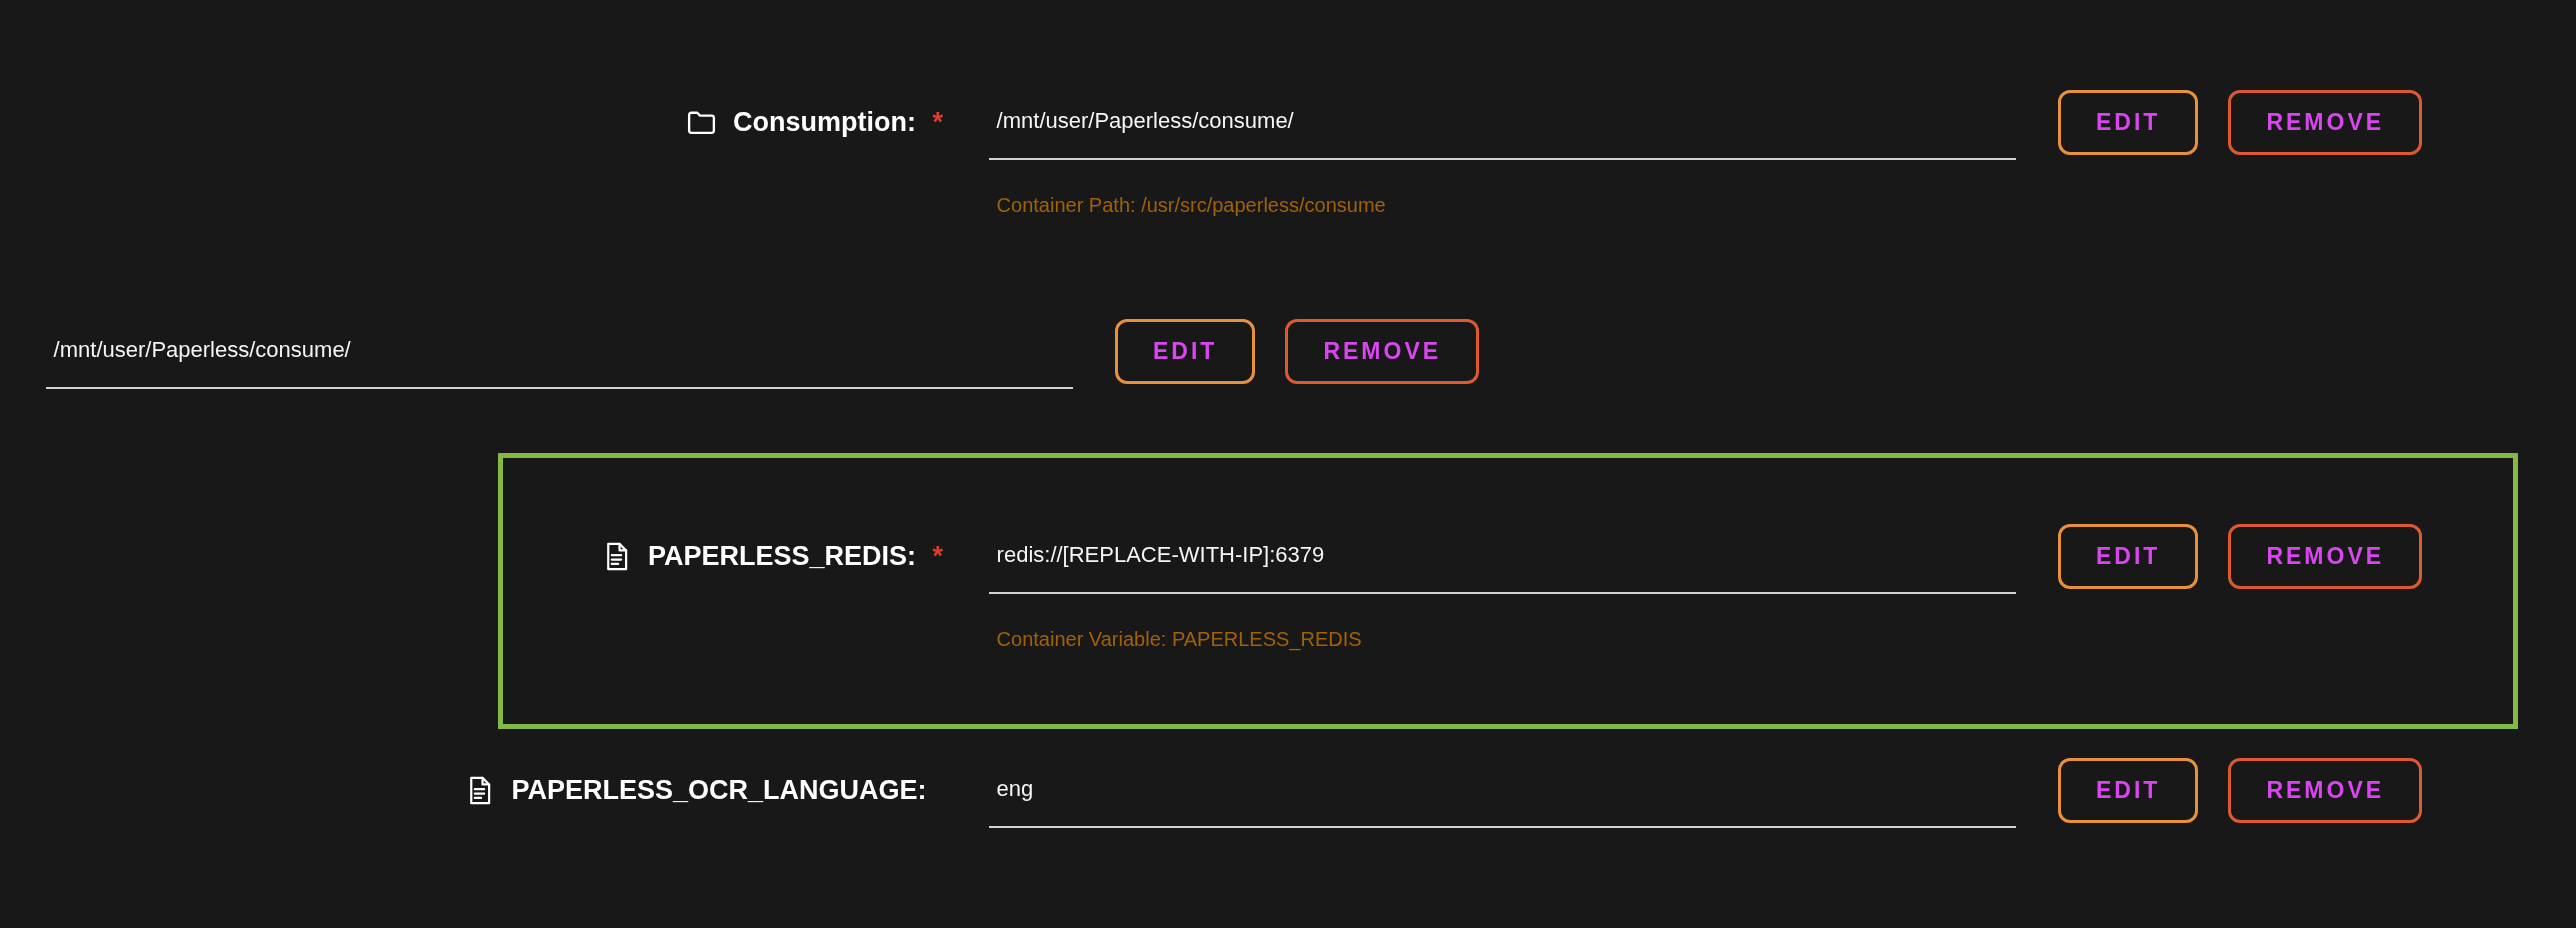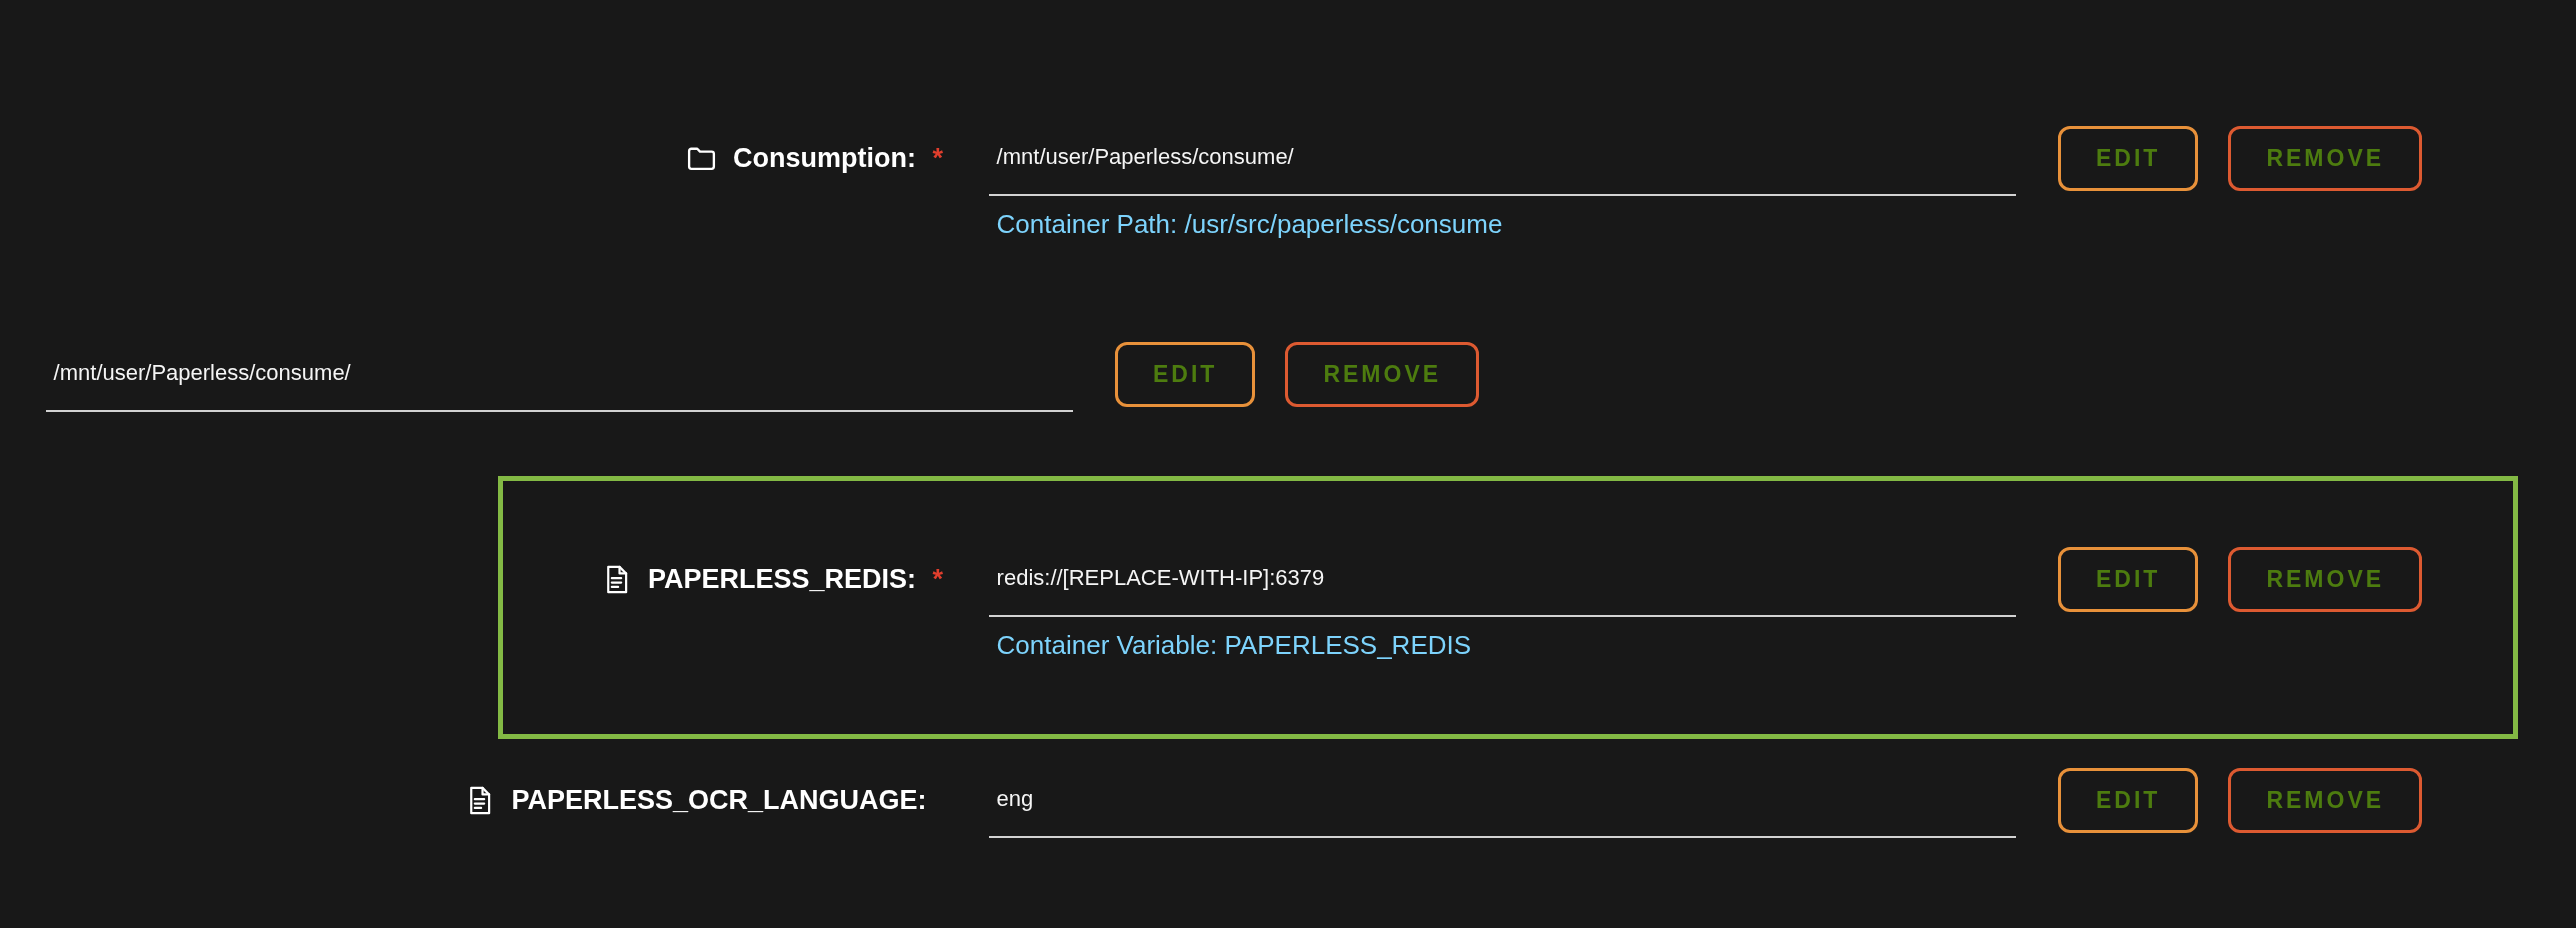--- a/index.html
+++ b/index.html
@@ -8,21 +8,21 @@
   }
   body {
     width: 2576px;
     height: 928px;
     background: #181818;
     font-family: "Liberation Sans", sans-serif;
     overflow: hidden;
     position: relative;
   }
   .page {
-    padding-top: 120px;
+    padding-top: 84px;
     width: 100%;
     box-sizing: border-box;
   }
   .config-row {
     display: flex;
     align-items: flex-start;
   }
   .row-1 { margin-bottom: 96px; }
   .row-2 { margin-bottom: 129px; }
   .highlight-wrapper {
@@ -82,39 +82,39 @@
     align-items: center;
     border-bottom: 2.3px solid #d2d2d2;
     color: #f5f5f5;
     font-size: 22px;
     padding-left: 7.6px;
     box-sizing: border-box;
     white-space: nowrap;
     cursor: pointer;
   }
   .desc {
-    margin-top: 13px;
-    color: #7dd3fc;
-    font-size: 26px;
+    margin-top: 34px;
+    color: #a16207;
+    font-size: 20px;
     padding-left: 7.6px;
     white-space: nowrap;
   }
   .buttons-cell {
     margin-left: 42px;
     height: 76px;
     display: flex;
     align-items: center;
     gap: 30px;
   }
   .btn {
     background: transparent;
     height: 65px;
     padding: 0 35px;
     border-radius: 12px;
-    color: #4d7c0f;
+    color: #d946ef;
     font-family: "Liberation Sans", sans-serif;
     font-size: 23px;
     font-weight: bold;
     letter-spacing: 3px;
     cursor: pointer;
     line-height: 1;
   }
   .btn-edit {
     border: 3.8px solid #e8913a;
   }

